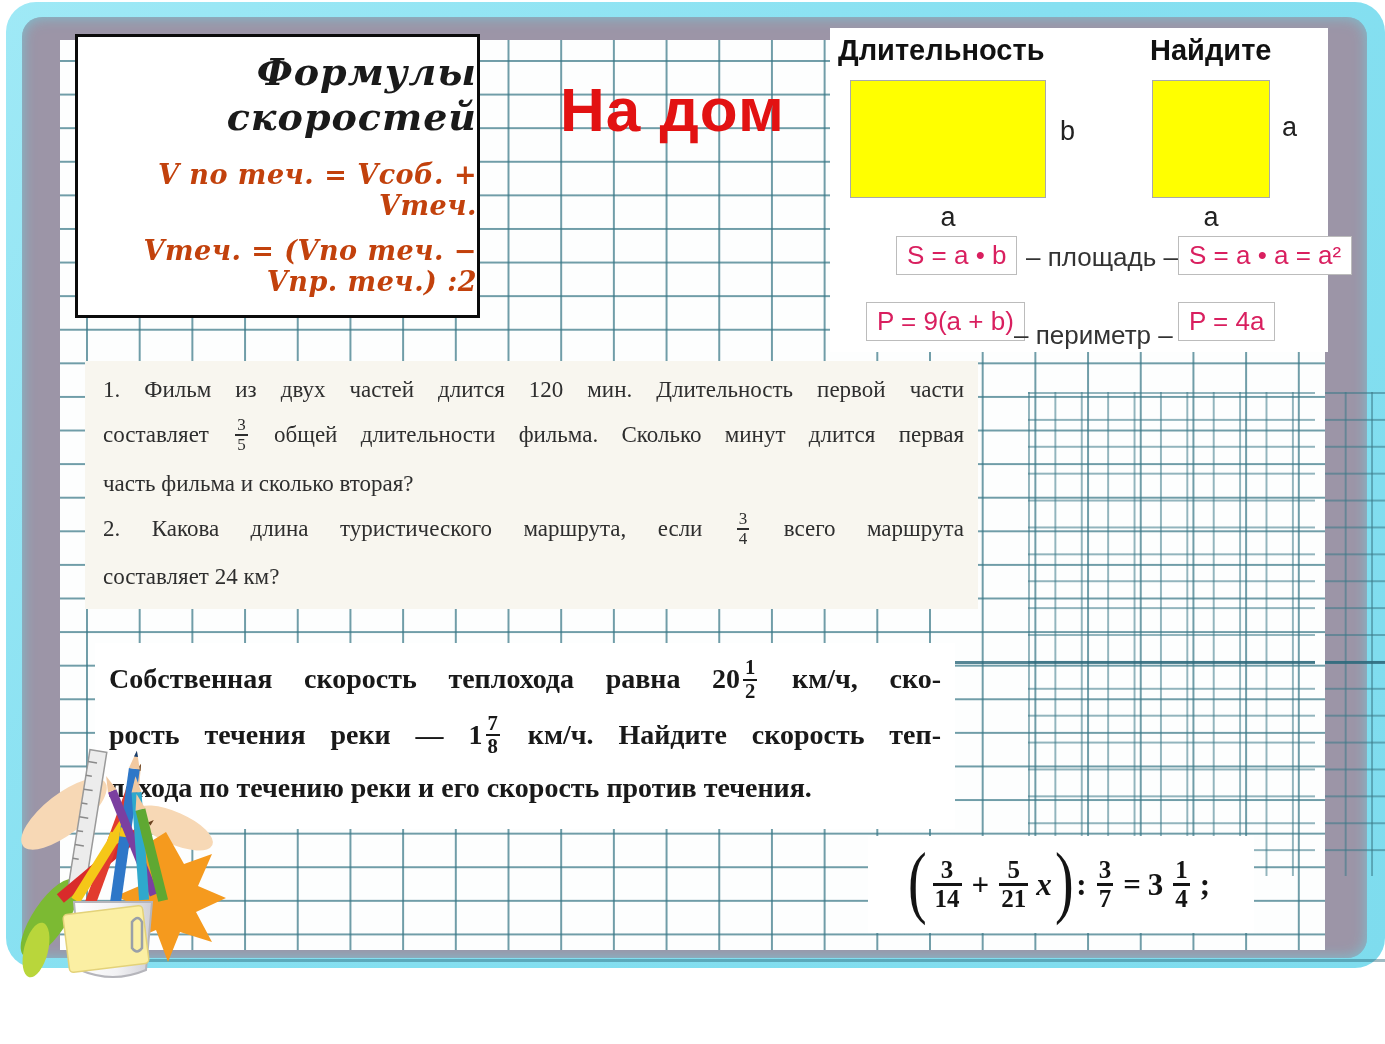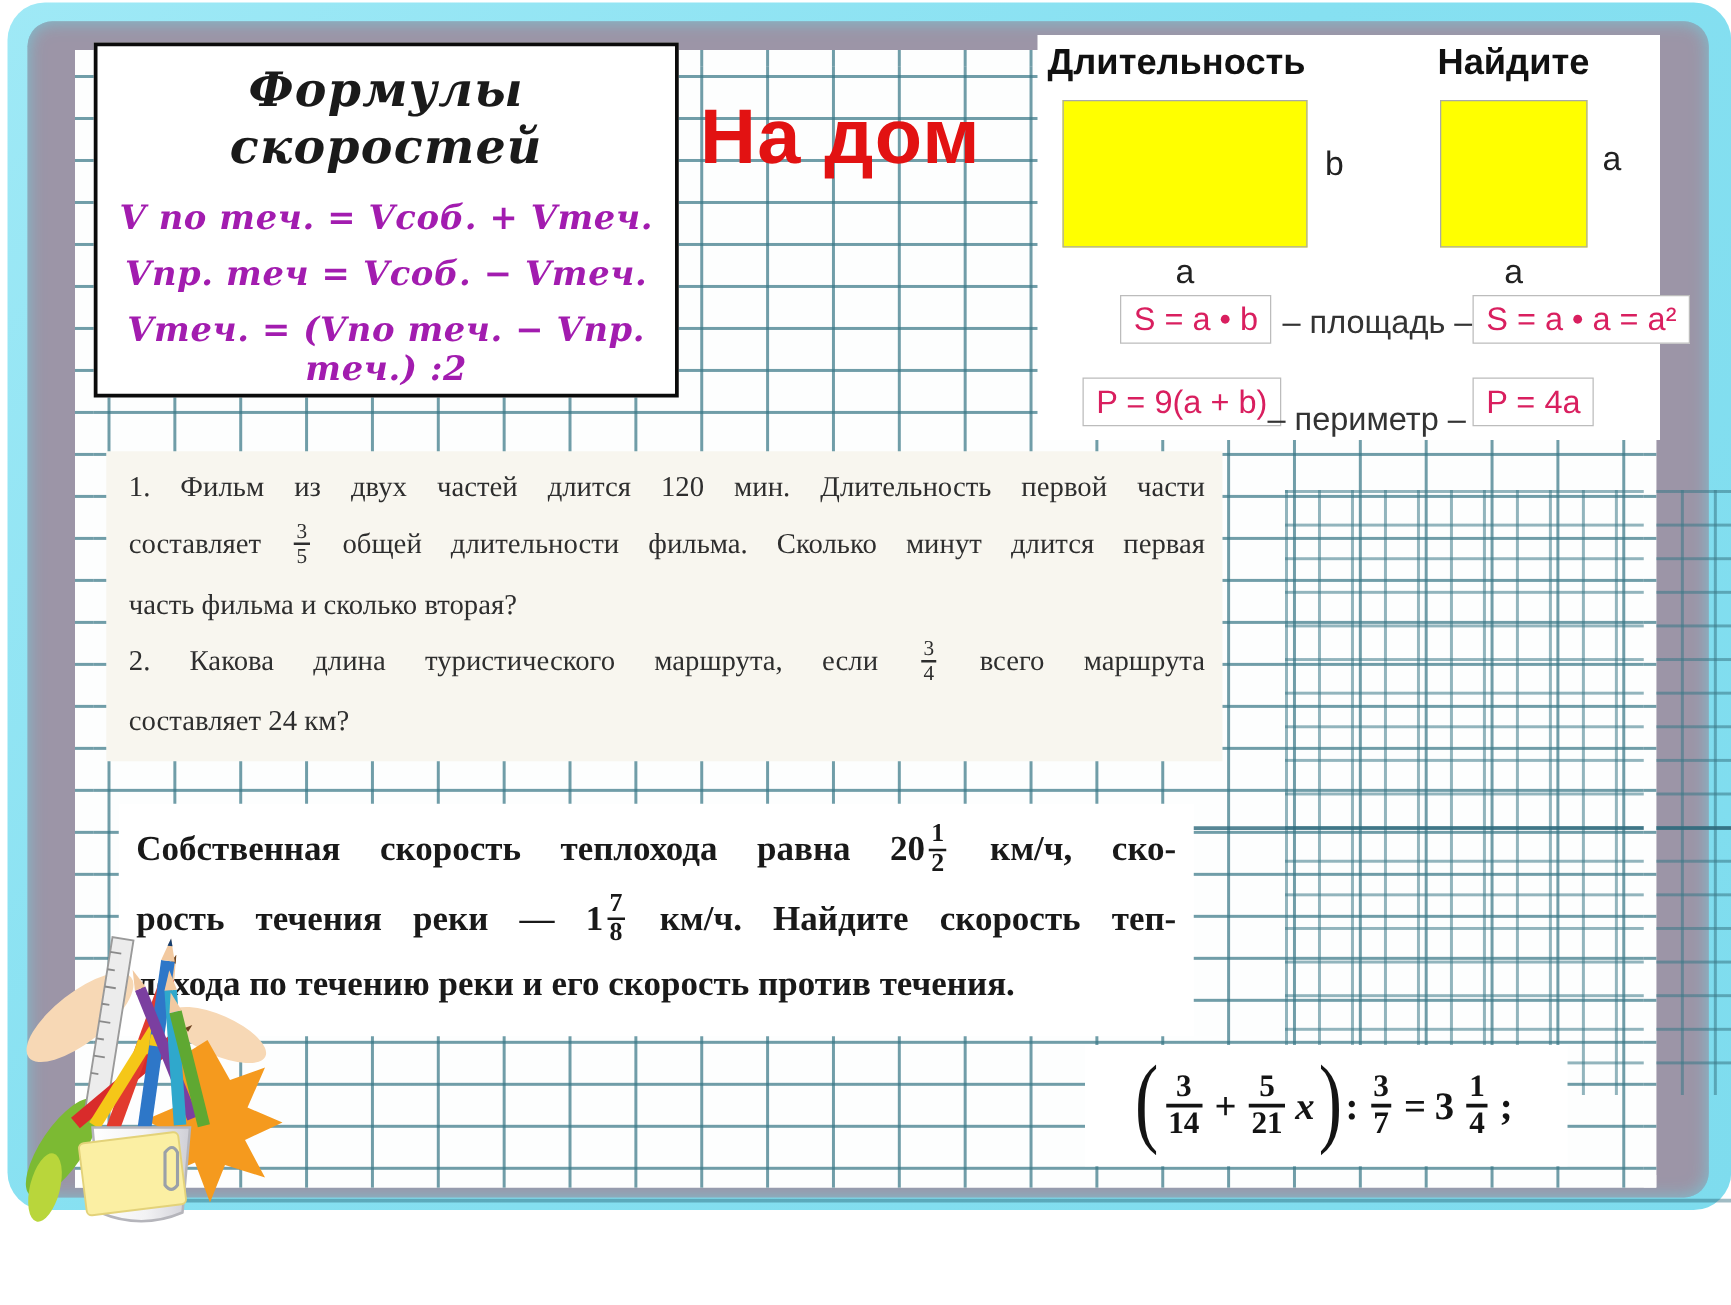--- a/index.html
+++ b/index.html
@@ -34,26 +34,26 @@
     background-image:linear-gradient(to bottom, rgba(58,120,135,.72) 0 2px, transparent 2px);
     background-size:10px 33.6px;background-position:0 20px;}
   .dense-grid{position:absolute;left:968px;top:352px;width:358px;height:484px;
          background-image:
            linear-gradient(to right, rgba(58,120,135,.55) 0 2px, transparent 2px),
            linear-gradient(to bottom, rgba(58,120,135,.55) 0 2px, transparent 2px);
          background-size:26.4px 26.9px;}
   .rule-a{position:absolute;left:80px;top:621px;width:1246px;height:3px;background:rgba(44,104,122,.8);}
   .rule-b{position:absolute;left:60px;top:919px;width:1265px;height:3px;background:rgba(44,104,122,.45);}
   
-  .formula-box{position:absolute;left:75px;top:34px;width:468px;height:284px;
-         background:#fff;border:3px solid #0b0b0b;box-sizing:border-box;text-align:center;}
+  .formula-box{position:absolute;left:75px;top:34px;width:405px;height:284px;
+         background:#fff;border:3px solid #0b0b0b;box-sizing:border-box;text-align:right;}
   .fb-title{font-family:"DejaVu Serif","Liberation Serif",serif;font-style:italic;font-weight:700;
          font-size:38px;color:#1a1a1a;margin-top:12px;margin-bottom:20px;letter-spacing:1px;}
   .fb-line{font-family:"DejaVu Serif","Liberation Serif",serif;font-style:italic;font-weight:600;
-         font-size:27px;color:#a21caf;margin-bottom:14px;letter-spacing:.5px;}
+         font-size:27px;color:#c2410c;margin-bottom:14px;letter-spacing:.5px;}
   
   .homework{position:absolute;left:560px;top:74px;font-weight:800;font-size:62px;color:#e21212;
          letter-spacing:1px;}
   
   .shapes-panel{position:absolute;left:830px;top:28px;width:498px;height:324px;background:#ffffff;}
   .sp-title{position:absolute;font-weight:700;font-size:29px;color:#111;}
   .sp-shape{position:absolute;background:#ffff00;border:1.5px solid #a9a9a9;box-sizing:border-box;}
   .sp-side{position:absolute;font-size:27px;color:#222;}
   .sp-under{position:absolute;font-size:27px;color:#222;text-align:center;}
   .sp-fbox{position:absolute;border:1.5px solid #bcbcbc;background:#fff;color:#d91f5f;
@@ -103,21 +103,20 @@
     <div class="rule-b"></div>
     <div class="tick tick-top"></div>
     <div class="tick tick-bottom"></div>
     <div class="tick tick-left"></div>
     <div class="tick tick-right"></div>
   </div>
 
   <div class="formula-box">
     <div class="fb-title">Формулы скоростей</div>
     <div class="fb-line">V по теч. = Vсоб. + Vтеч.</div>
-    <div class="fb-line">Vпр. теч = Vсоб. − Vтеч.</div>
     <div class="fb-line">Vтеч. = (Vпо теч. − Vпр. теч.) :2</div>
   </div>
 
   <div class="homework">На дом</div>
 
   <div class="shapes-panel">
     <div class="sp-title" style="left:8px;top:6px;">Длительность</div>
     <div class="sp-title" style="left:320px;top:6px;">Найдите</div>
 
     <div class="sp-shape" style="left:20px;top:52px;width:196px;height:118px;"></div>

